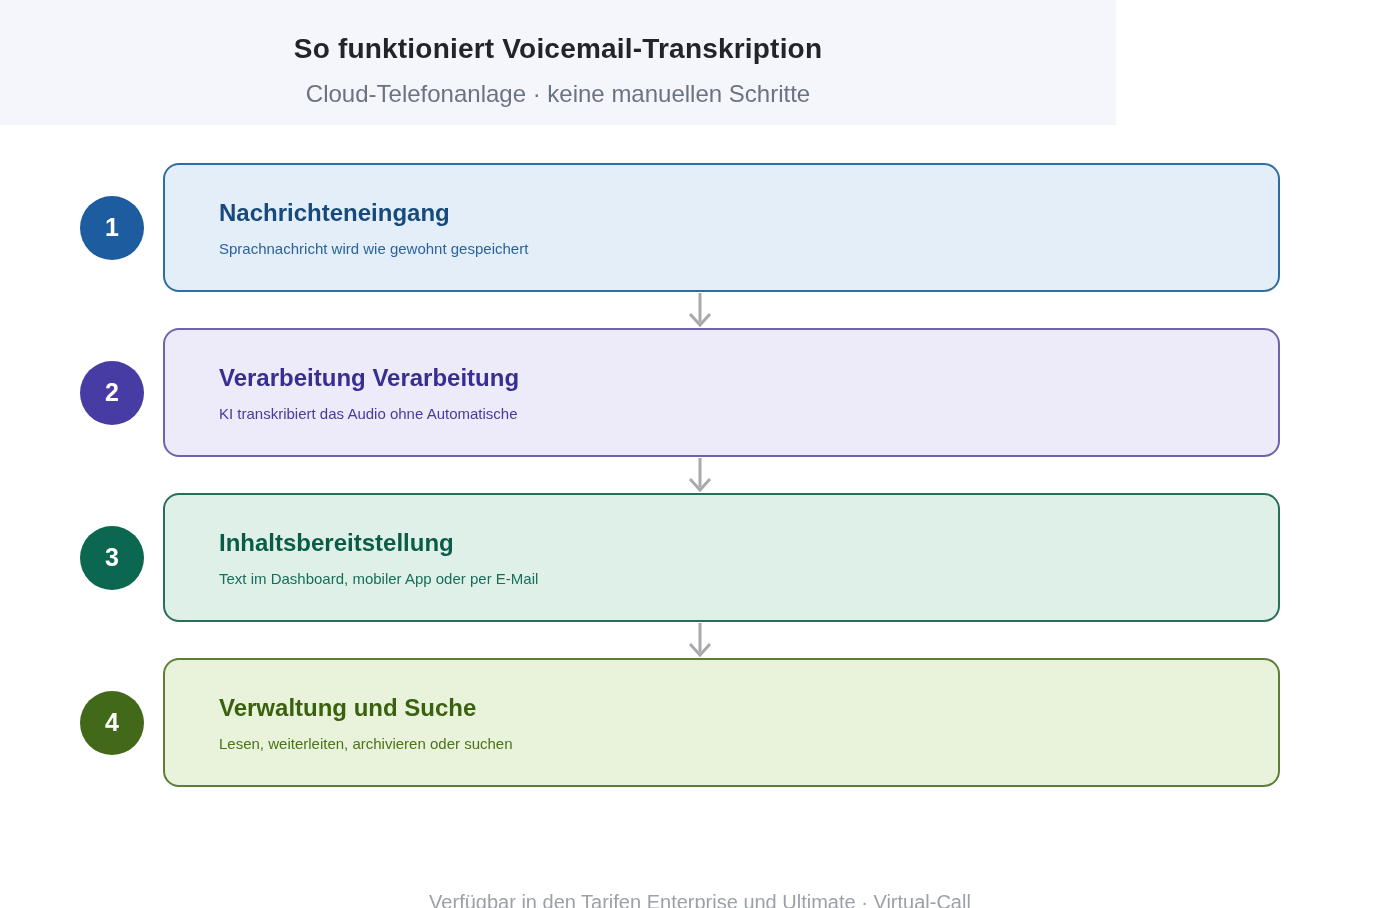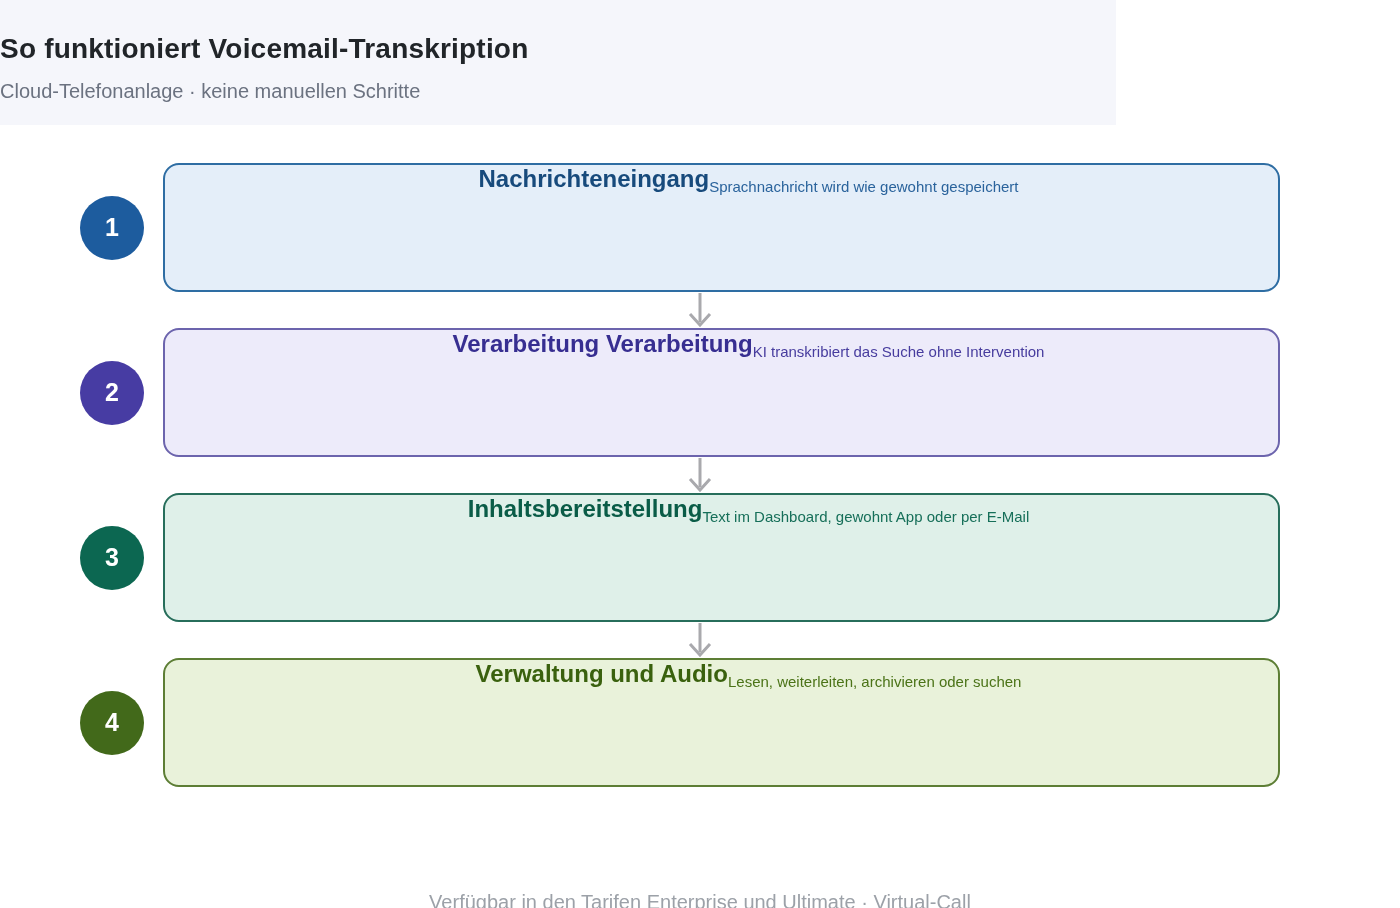--- a/index.html
+++ b/index.html
@@ -3,32 +3,32 @@
 <meta charset="utf-8">
 <style>
   * { margin: 0; padding: 0; box-sizing: border-box; }
   html, body { width: 1400px; height: 908px; background: #ffffff; overflow: hidden; }
   body { font-family: "Liberation Sans", "DejaVu Sans", sans-serif; }
 
   
   .header {
     width: 1116px; height: 125px;
     background: #f5f6fb;
-    text-align: left;
+    text-align: center;
   }
   .page-title {
     padding-top: 33px;
     font-size: 28px;
     font-weight: bold;
     color: #212529;
     letter-spacing: 0.2px;
   }
   .page-subtitle {
     margin-top: 15px;
-    font-size: 20px;
+    font-size: 24px;
     color: #6b7280;
   }
 
   
   .flow { margin-top: 38px; }
 
   .step-row {
     display: flex;
     align-items: center;
     margin-left: 80px;
@@ -47,21 +47,21 @@
     flex: 0 0 64px;
   }
   .card {
     flex: 1;
     height: 129px;
     margin-left: 19px;
     background: var(--bg, #eee);
     border: 2px solid var(--border, #999);
     border-radius: 16px;
     display: flex;
-    flex-direction: row;
+    flex-direction: column;
     justify-content: center;
     padding-left: 54px;
   }
   .card-title {
     font-size: 24px;
     font-weight: bold;
     color: var(--title, #222);
   }
   .card-desc {
     margin-top: 13px;
@@ -107,49 +107,49 @@
     <svg width="26" height="34" viewBox="0 0 26 34">
       <line x1="13" y1="0" x2="13" y2="29" stroke="currentColor" stroke-width="3"></line>
       <polyline points="3,21 13,32 23,21" fill="none" stroke="currentColor" stroke-width="3"></polyline>
     </svg>
   </div>
 
   <div class="step-row" style="--badge: #473ca3; --border: #6c64ad; --bg: #edebfa; --title: #372e91; --desc: #473c9e;">
     <div class="badge">2</div>
     <div class="card">
       <div class="card-title">Verarbeitung Verarbeitung</div>
-      <div class="card-desc">KI transkribiert das Suche ohne Intervention</div>
+      <div class="card-desc">KI transkribiert das Audio ohne Automatische</div>
     </div>
   </div>
 
   <div class="arrow" style="color: rgb(169, 169, 173);">
     <svg width="26" height="34" viewBox="0 0 26 34">
       <line x1="13" y1="0" x2="13" y2="29" stroke="currentColor" stroke-width="3"></line>
       <polyline points="3,21 13,32 23,21" fill="none" stroke="currentColor" stroke-width="3"></polyline>
     </svg>
   </div>
 
   <div class="step-row" style="--badge: #0c6751; --border: #276e5b; --bg: #dff0e9; --title: #0a5c47; --desc: #166f59;">
     <div class="badge">3</div>
     <div class="card">
       <div class="card-title">Inhaltsbereitstellung</div>
-      <div class="card-desc">Text im Dashboard, gewohnt App oder per E-Mail</div>
+      <div class="card-desc">Text im Dashboard, mobiler App oder per E-Mail</div>
     </div>
   </div>
 
   <div class="arrow" style="color: rgb(169, 169, 173);">
     <svg width="26" height="34" viewBox="0 0 26 34">
       <line x1="13" y1="0" x2="13" y2="29" stroke="currentColor" stroke-width="3"></line>
       <polyline points="3,21 13,32 23,21" fill="none" stroke="currentColor" stroke-width="3"></polyline>
     </svg>
   </div>
 
   <div class="step-row" style="--badge: #42691a; --border: #5d7e35; --bg: #e9f2da; --title: #3a610e; --desc: #4b7317;">
     <div class="badge">4</div>
     <div class="card">
-      <div class="card-title">Verwaltung und Audio</div>
+      <div class="card-title">Verwaltung und Suche</div>
       <div class="card-desc">Lesen, weiterleiten, archivieren oder suchen</div>
     </div>
   </div>
 
 </div>
 
 <div class="footer-note">Verfügbar in den Tarifen Enterprise und Ultimate · Virtual-Call</div>
 
 </body></html>

